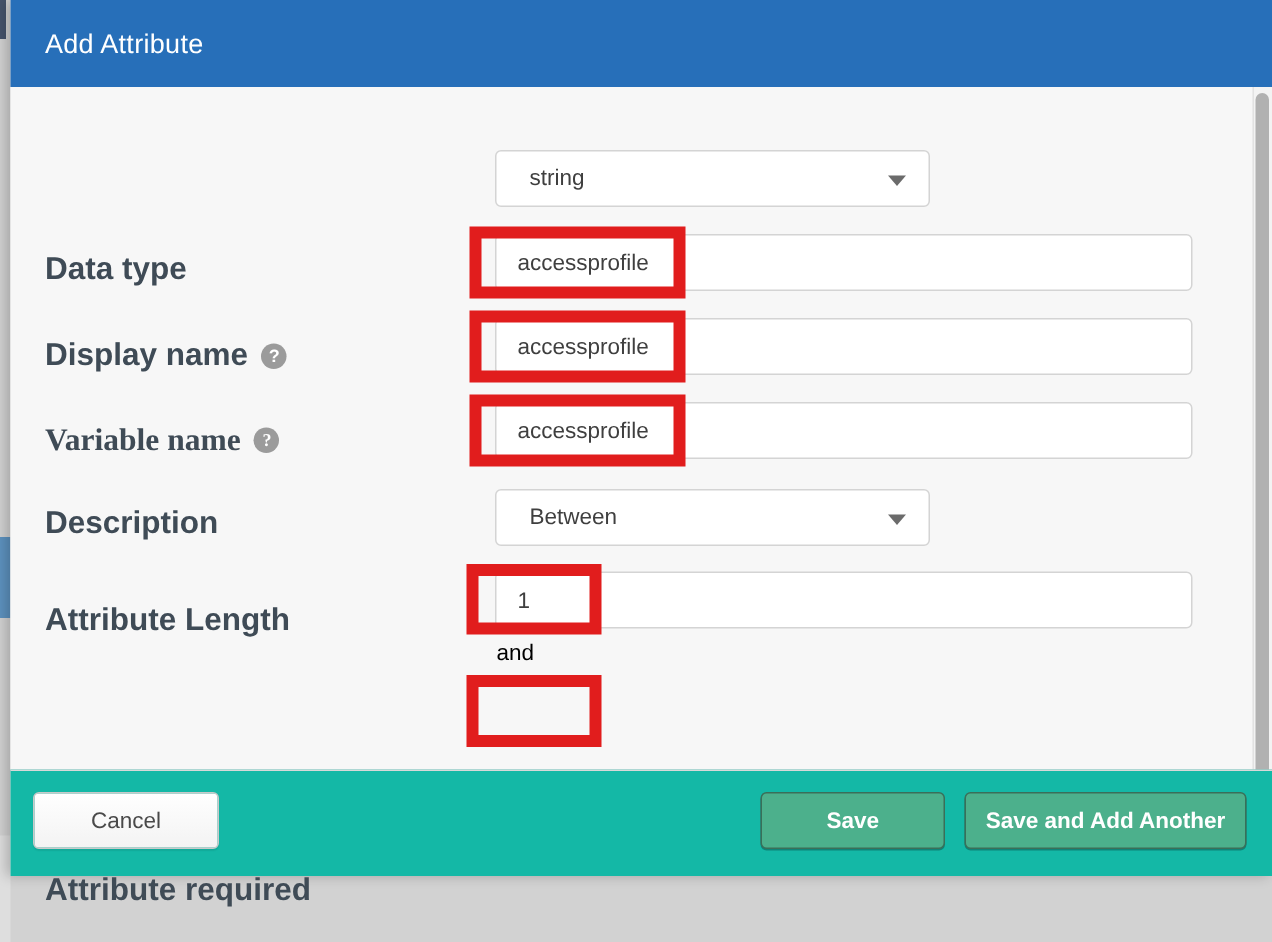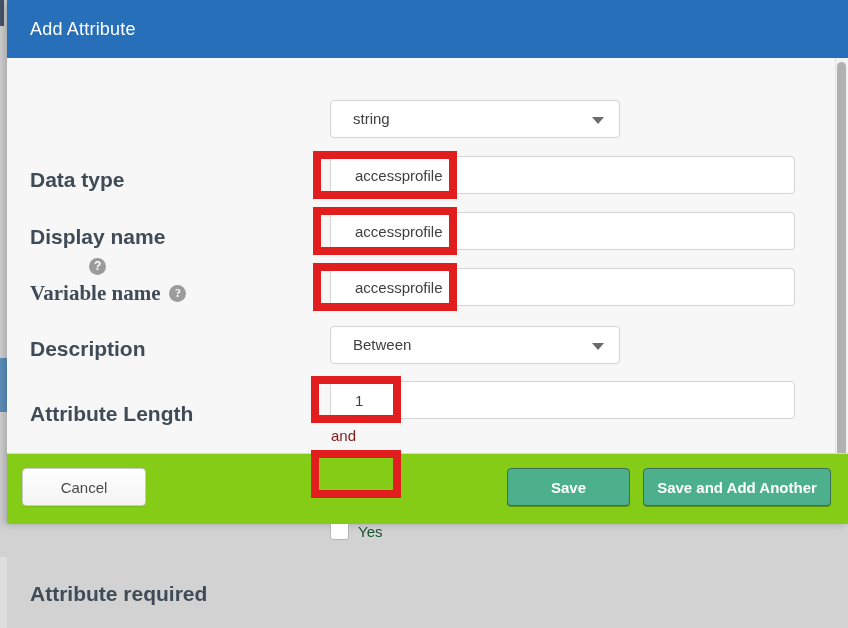--- a/index.html
+++ b/index.html
@@ -11,21 +11,21 @@
     overflow:hidden;
   }
   
   .bg-sliver { position:absolute; left:0; width:7px; }
   .bg-sliver.dark-top { top:0; height:26px; background:#45536b; width:4px; }
   .bg-sliver.blue-mid { top:358px; height:54px; background:#5d92bf; }
   .bg-sliver.light-bottom { top:557px; height:71px; background:#dedede; }
 
   
   .modal {
-    position:absolute; left:7px; top:0; width:841px; height:524px;
+    position:absolute; left:7px; top:0; width:841px; height:584px;
     background:#f7f7f7;
     box-shadow:-3px 0 8px rgba(0,0,0,.22);
   }
   .modal-header {
     position:absolute; top:0; left:0; right:0; height:58px;
     background:#276fb9;
   }
   .modal-title {
     position:absolute; left:23px; top:19px;
     color:#ffffff; font-size:18px; font-weight:400; letter-spacing:.2px;
@@ -51,45 +51,45 @@
   .label-row { position:absolute; left:23px; display:flex; align-items:center; gap:9px; }
   .help-icon {
     display:inline-block; width:17px; height:17px; border-radius:50%;
     background:#9b9b9b; color:#ffffff; font-size:12px; font-weight:700;
     text-align:center; line-height:17px;
   }
   .text-input {
     position:absolute; left:323px; width:465px; height:38px;
     background:#ffffff; border:1px solid #d4d4d4; border-radius:4px;
     font-family:"Liberation Sans", sans-serif;
-    font-size:15px; color:#3f3f3f; padding:0 24px; outline:none;
+    font-size:15px; color:#3f3f3f; padding:0 14px; outline:none;
   }
   .select-box {
     position:absolute; left:323px; width:290px; height:38px;
     background:#ffffff; border:1px solid #d4d4d4; border-radius:4px;
     font-size:15px; color:#3f3f3f; line-height:36px; padding:0 22px;
     cursor:pointer;
   }
   .select-caret {
     position:absolute; right:15px; top:16px;
     width:0; height:0;
     border-left:6px solid transparent; border-right:6px solid transparent;
     border-top:7px solid #6b6b6b;
   }
-  .and-label { position:absolute; left:324px; top:427px; font-size:15px; color:#7f1d1d; }
+  .and-label { position:absolute; left:324px; top:427px; font-size:15px; color:#000000; }
   .checkbox {
     position:absolute; left:323px; top:521px; width:19px; height:19px;
     background:#ffffff; border:1px solid #b5b5b5; border-radius:3px; cursor:pointer;
   }
   .checkbox-label { position:absolute; left:351px; top:523px; font-size:15px; color:#14532d; }
 
   
   .modal-footer {
     position:absolute; left:0; right:0; bottom:0; height:71px;
-    background:#84cc16; border-top:1px solid #d8d8d8;
+    background:#14b8a6; border-top:1px solid #d8d8d8;
   }
   .btn {
     position:absolute; top:14px; height:38px; border-radius:4px;
     font-family:"Liberation Sans", sans-serif;
     font-size:15px; cursor:pointer; text-align:center;
   }
   .btn-cancel {
     left:15px; width:124px;
     background:linear-gradient(#ffffff,#f3f3f3);
     border:1px solid #c9c9c9; color:#4a4a4a;
@@ -129,21 +129,21 @@
   <div class="modal-body">
 
     <div class="label-row" style="top:110px;">
       <span class="field-label">Data type</span>
     </div>
     <div class="select-box" style="top:42px;">
       <span>string</span>
       <span class="select-caret"></span>
     </div>
 
-    <div class="label-row" style="top:167px;flex-direction:column;">
+    <div class="label-row" style="top:167px;">
       <span class="field-label">Display name</span>
       <span class="help-icon">?</span>
     </div>
     <input class="text-input" style="top: 98px;" value="accessprofile">
 
     <div class="label-row" style="top:223px;font-family:Liberation Serif, serif;">
       <span class="field-label">Variable name</span>
       <span class="help-icon">?</span>
     </div>
     <input class="text-input" style="top: 154px;" value="accessprofile">

